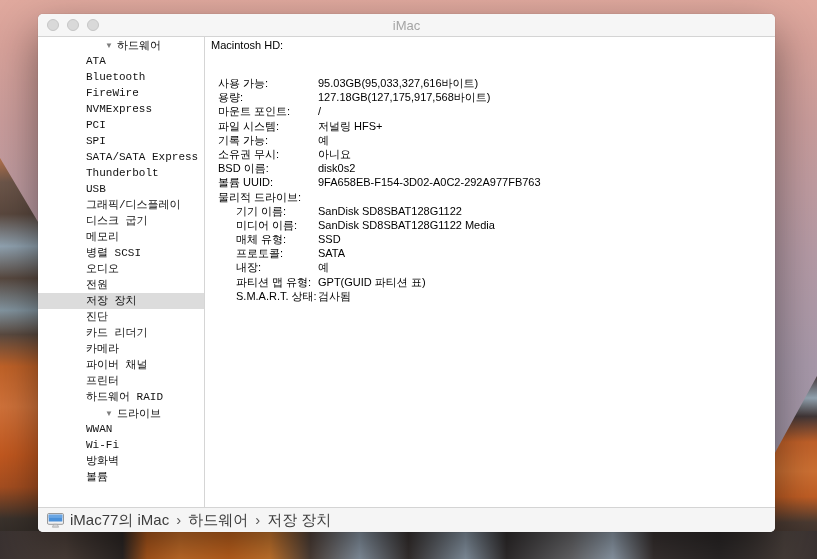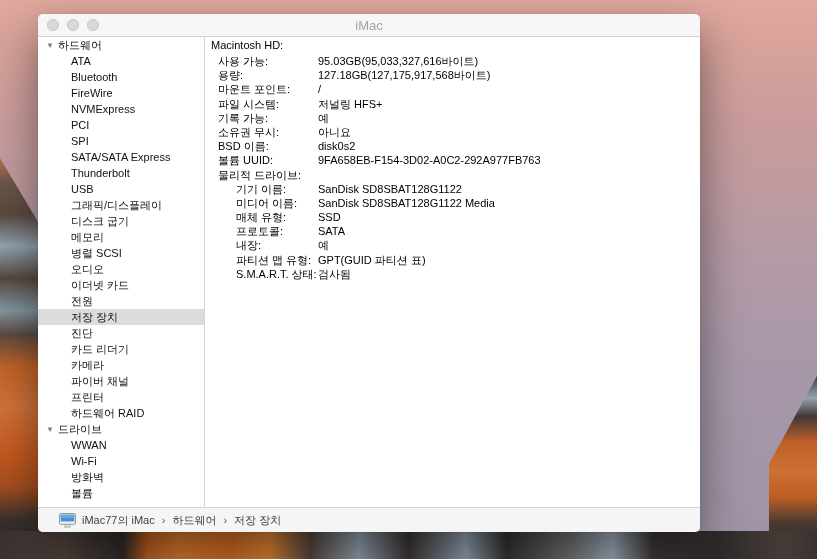--- a/index.html
+++ b/index.html
@@ -14,47 +14,47 @@
   .mtn-left{position:absolute;left:0;top:158px;width:62px;bottom:0;
     clip-path:polygon(0 0,100% 26%,100% 100%,0 100%);
     background:linear-gradient(180deg,#b4714a 0%,#6d564a 6%,#5a483e 14%,#90a2b0 22%,#57483f 30%,#82949f 38%,#5a4a40 44%,#c06228 52%,#d0723a 62%,#c2581f 74%,#a54e20 82%,#3a322c 90%,#27221f 100%);}
   .mtn-right{position:absolute;right:0;top:376px;width:48px;bottom:0;
     clip-path:polygon(100% 0,0 48%,0 100%,100% 100%);
     background:linear-gradient(180deg,#45383a 0%,#93a3b0 12%,#413637 22%,#bf6029 36%,#cc7033 52%,#bf5d24 66%,#4a3a31 80%,#2b2526 100%);}
   .mtn-bottom{position:absolute;left:0;right:0;top:531px;bottom:0;
     background:linear-gradient(90deg,#3a3231 0%,#4f423c 8%,#2f2927 15%,#b55c1e 18%,#d0742c 22%,#c9671f 28%,#d57e31 33%,#53443c 38%,#8f9dac 44%,#3a3433 50%,#8e9dac 57%,#343031 62%,#6f6f72 70%,#99a7b6 75%,#3c3534 80%,#2e2a2a 88%,#453c38 96%,#3a3231 100%);}
 
   
-  .window{position:absolute;left:38px;top:14px;width:662px;height:518px;
+  .window{position:absolute;left:38px;top:14px;width:737px;height:518px;
     border-radius:5px;background:#fff;overflow:hidden;
     box-shadow:0 18px 45px rgba(0,0,0,.45),0 0 1px rgba(0,0,0,.35);
     display:flex;flex-direction:column;}
   .titlebar{flex:0 0 22px;height:22px;background:#f6f6f6;border-bottom:1px solid #d4d4d4;
     position:relative;display:flex;align-items:center;justify-content:center;}
   .lights{position:absolute;left:9px;top:5px;display:flex;gap:8px;}
   .light{width:12px;height:12px;border-radius:50%;background:#d9d9d9;border:1px solid #c5c5c5;box-sizing:border-box;padding:0;}
   .title{font-size:13px;color:#a4a4a4;}
 
   .content{flex:1;display:flex;min-height:0;background:#fff;}
   .sidebar{flex:0 0 167px;width:167px;box-sizing:border-box;border-right:1px solid #d5d5d5;
     overflow:hidden;font-size:11px;color:#111;}
-  .sb-section{height:16px;line-height:16px;padding-left:8px;white-space:nowrap;}
+  .sb-section{height:16px;line-height:16px;padding-left:24px;white-space:nowrap;margin-left:43px;}
   .tri{color:#7e7e7e;font-size:8px;display:inline-block;margin-right:4px;vertical-align:1px;}
-  .sb-item{height:16px;line-height:16px;padding-left:33px;white-space:nowrap;cursor:default;}
+  .sb-item{height:16px;line-height:16px;padding-left:48px;white-space:nowrap;cursor:default;font-family:Liberation Mono, monospace;}
   .sb-item.selected{background:#dcdcdc;}
 
   .main{flex:1;font-size:11px;color:#000;overflow:hidden;}
   .vol-title{height:16px;line-height:16px;padding-left:6px;font-weight:normal;}
-  .rows{margin-top:1px;}
+  .rows{margin-top:23px;}
   .row{position:relative;height:14.2px;line-height:14.2px;padding-left:13px;white-space:nowrap;}
   .row.sub{padding-left:31px;}
   .row .val{position:absolute;left:113px;top:0;}
 
   .statusbar{flex:0 0 24px;height:24px;background:#f5f5f5;border-top:1px solid #d4d4d4;
-    display:flex;align-items:center;padding-left:21px;font-size:11px;color:#3d3d3d;}
+    display:flex;align-items:center;padding-left:9px;font-size:15px;color:#3d3d3d;}
   .statusbar svg{margin-right:6px;flex:0 0 auto;}
   .crumb{white-space:nowrap;}
   .sep{color:#555;margin:0 7px;}
 </style>
 </head>
 <body>
 
 <div class="sky"></div>
 <div class="mtn-left"></div>
 <div class="mtn-right"></div>
@@ -82,21 +82,20 @@
           <div class="sb-item">PCI</div>
           <div class="sb-item">SPI</div>
           <div class="sb-item">SATA/SATA Express</div>
           <div class="sb-item">Thunderbolt</div>
           <div class="sb-item">USB</div>
           <div class="sb-item">그래픽/디스플레이</div>
           <div class="sb-item">디스크 굽기</div>
           <div class="sb-item">메모리</div>
           <div class="sb-item">병렬 SCSI</div>
           <div class="sb-item">오디오</div>
-          <div class="sb-item">이더넷 카드</div>
           <div class="sb-item">전원</div>
           <div class="sb-item selected">저장 장치</div>
           <div class="sb-item">진단</div>
           <div class="sb-item">카드 리더기</div>
           <div class="sb-item">카메라</div>
           <div class="sb-item">파이버 채널</div>
           <div class="sb-item">프린터</div>
           <div class="sb-item">하드웨어 RAID</div>
           <div class="sb-section"><span class="tri">▼</span><span>드라이브</span></div>
           <div class="sb-item">WWAN</div>

